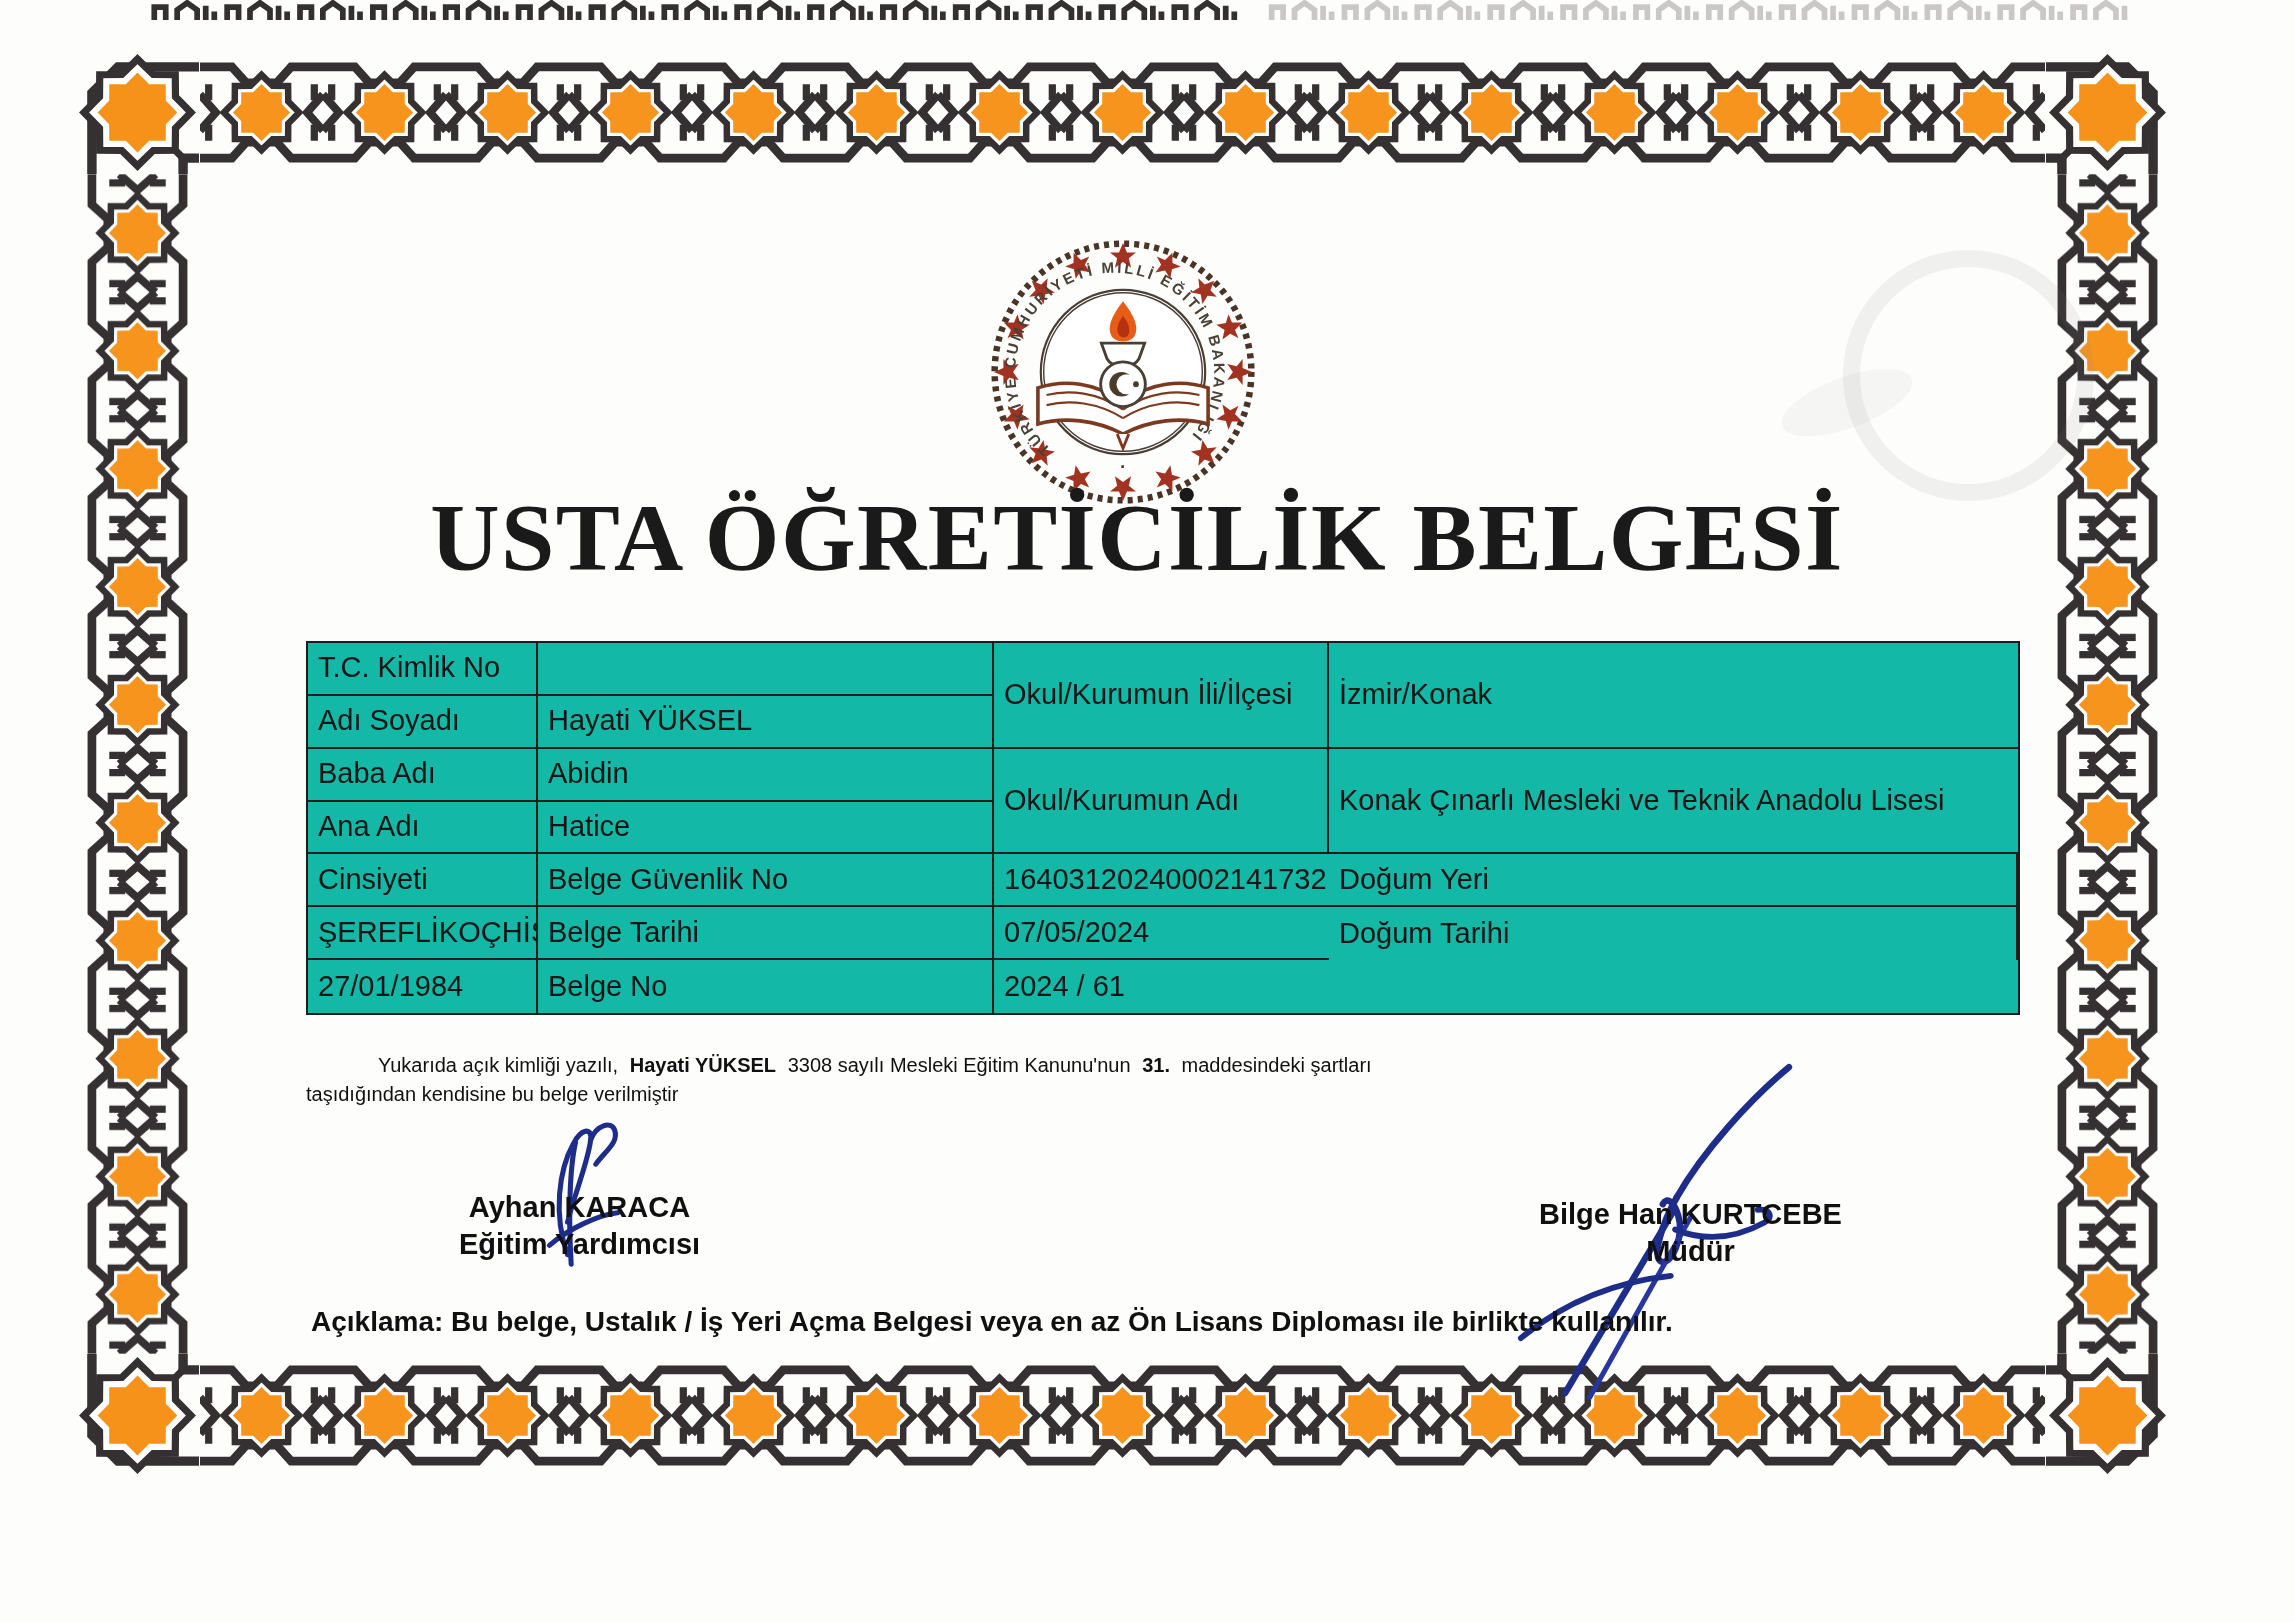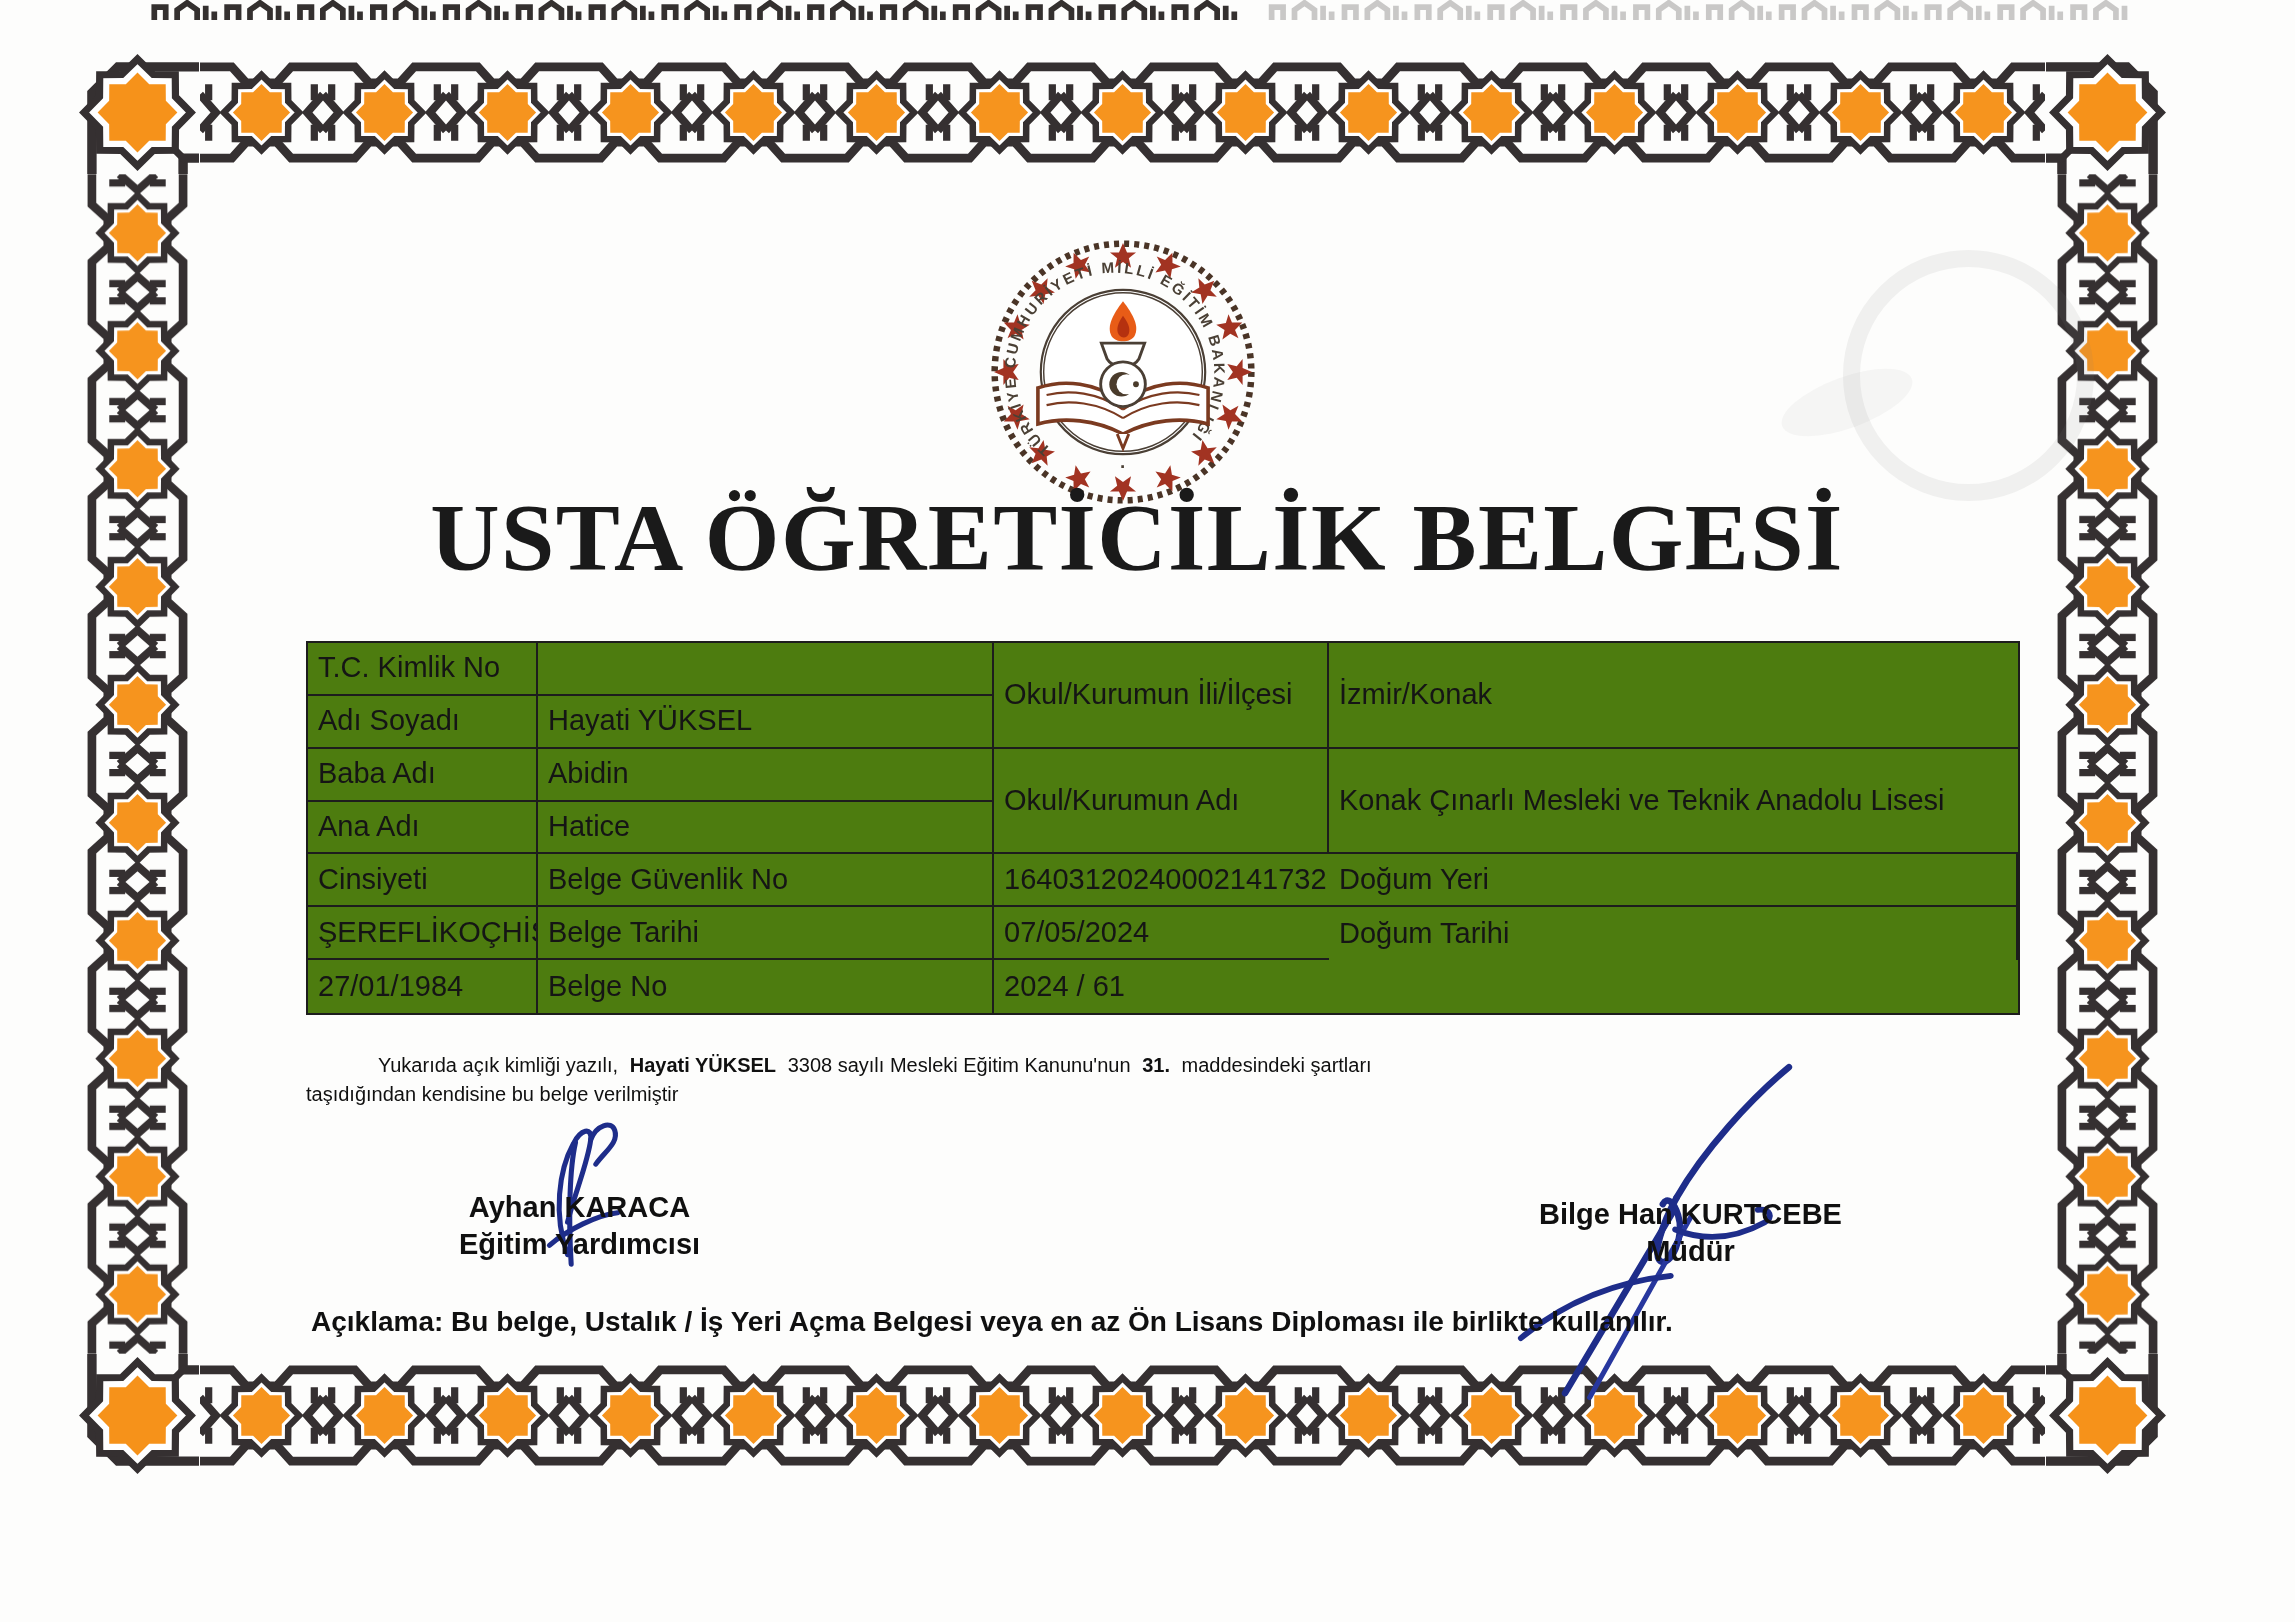--- a/index.html
+++ b/index.html
@@ -9,21 +9,21 @@
   
   .strip{position:absolute;}
   
   .title{position:absolute;left:0;top:482px;width:2274px;text-align:center;
          font-family:"Liberation Serif",serif;font-weight:700;font-size:96px;
          letter-spacing:1.4px;color:#1a1a1a;white-space:nowrap;}
   
   .cert-table{position:absolute;left:306px;top:641px;width:1714px;height:374px;
       display:grid;grid-template-columns:230px 456px 335px 1fr;
       grid-template-rows:repeat(7,1fr);
-      border:2.9px solid #1d1d1d;box-sizing:border-box;background:#4d7c0f;
+      border:2.9px solid #1d1d1d;box-sizing:border-box;background:#14b8a6;
       font-size:29px;line-height:1.1;color:#151515;}
   .cell{border-right:2.2px solid #1d1d1d;border-bottom:2.2px solid #1d1d1d;
         display:flex;align-items:center;padding:0 10px;box-sizing:border-box;
         overflow:hidden;white-space:nowrap;}
   .cell.lastcol{border-right:none;}
   .cell.lastrow{border-bottom:none;}
   .span2{grid-row:span 2;}
   
   .body-text{position:absolute;left:306px;top:1031px;width:1687px;
              font-size:20px;line-height:1.45;color:#101010;text-indent:72px;}

